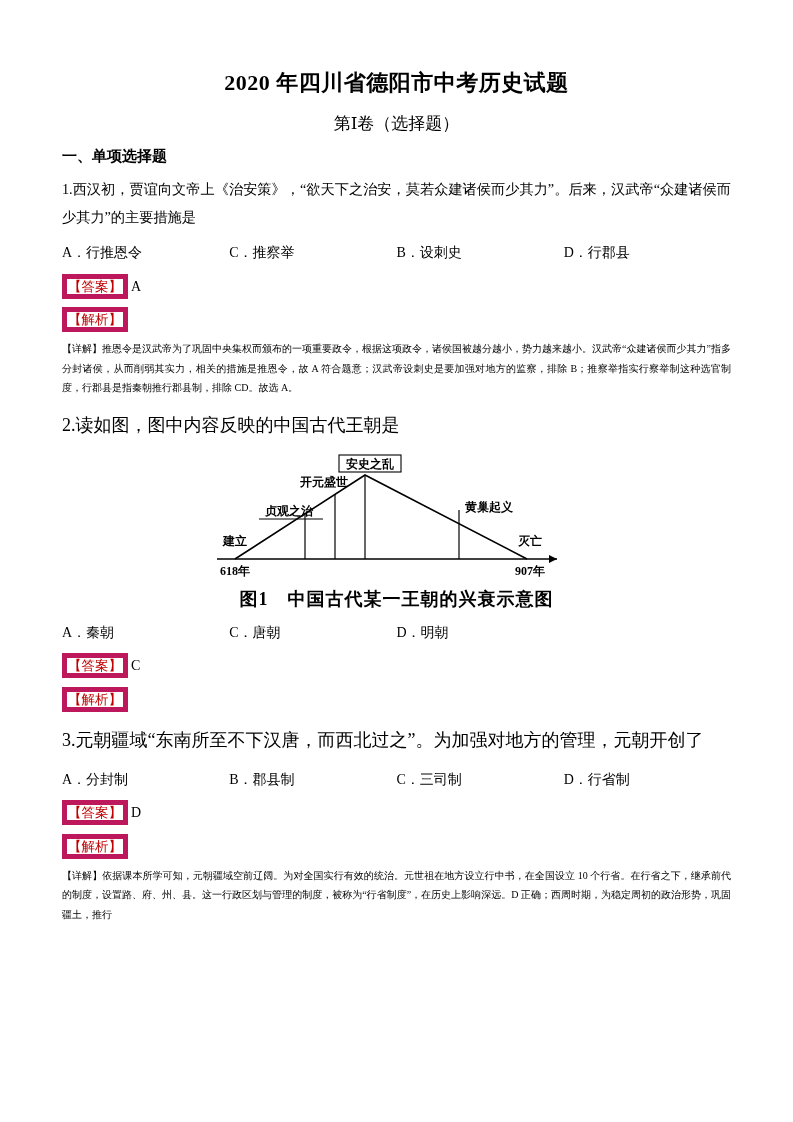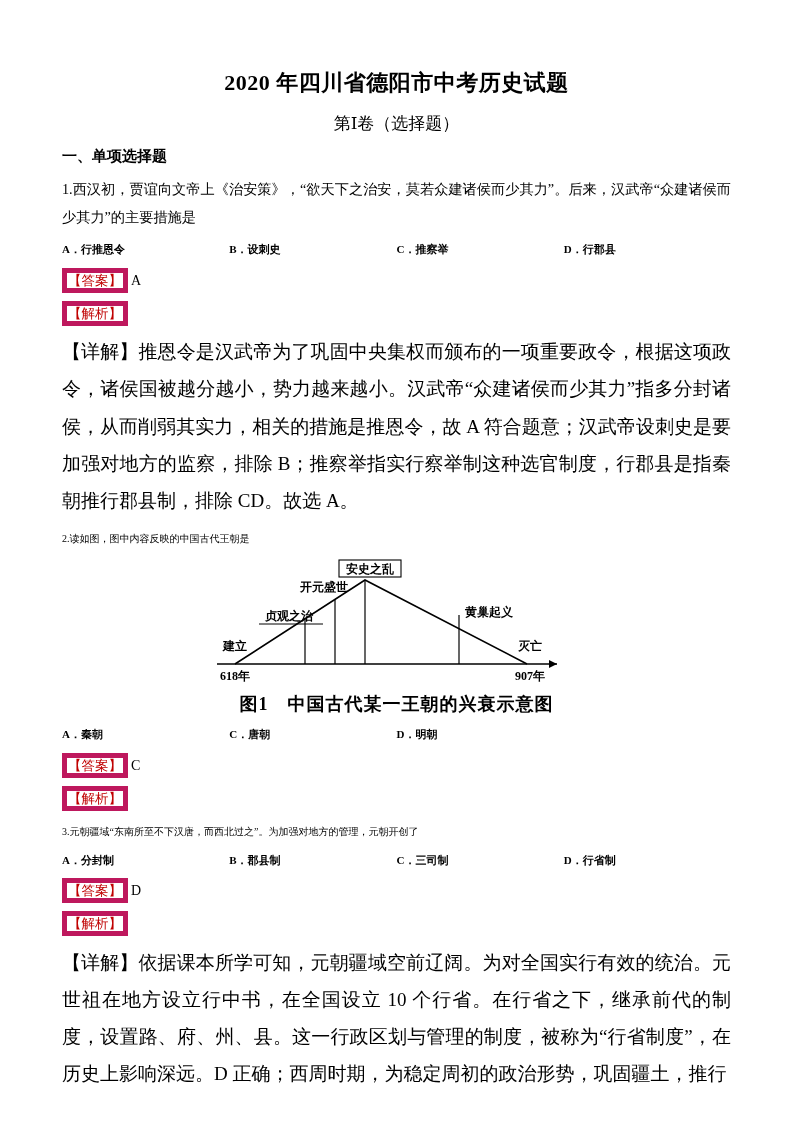--- a/index.html
+++ b/index.html
@@ -40,31 +40,30 @@
     font-weight: bold;
     margin: 12px 0 10px 0;
   }
   .para {
     font-size: 14.2px;
     line-height: 1.95;
     text-align: justify;
     margin: 0 0 2px 0;
   }
   .qtext {
-    font-size: 10px;
+    font-size: 18px;
     line-height: 1.95;
     margin: 10px 0 2px 0;
     text-align: justify;
   }
   .options {
     display: flex;
-    font-size: 11px;
+    font-size: 14px;
     line-height: 1.95;
     margin: 8px 0 4px 0;
-    font-weight: bold;
   }
   .options .opt {
     width: 25%;
     white-space: nowrap;
   }
   .ans-line {
     font-size: 14px;
     line-height: 1.95;
     margin: 6px 0 0 0;
   }
@@ -72,21 +71,21 @@
     color: #c00000;
     border: 5px solid #be185d;
     padding: 0 1px;
     font-size: 13.5px;
   }
   .ans-val {
     margin-left: 3px;
     font-size: 14px;
   }
   .detail {
-    font-size: 19px;
+    font-size: 10px;
     line-height: 1.95;
     text-align: justify;
     margin: 6px 0 0 0;
   }
   .figure {
     margin: 10px 0 4px 0;
     display: flex;
     justify-content: center;
   }
   .figure-caption {
@@ -105,22 +104,22 @@
 
 <div class="page">
 
   <h1 class="doc-title">2020 年四川省德阳市中考历史试题</h1>
   <h2 class="doc-subtitle">第Ⅰ卷（选择题）</h2>
   <div class="section-head">一、单项选择题</div>
 
   <div class="para">1.西汉初，贾谊向文帝上《治安策》，“欲天下之治安，莫若众建诸侯而少其力”。后来，汉武帝“众建诸侯而少其力”的主要措施是</div>
   <div class="options">
     <span class="opt">A．行推恩令</span>
+    <span class="opt">C．推察举</span>
     <span class="opt">B．设刺史</span>
-    <span class="opt">C．推察举</span>
     <span class="opt">D．行郡县</span>
   </div>
   <div class="ans-line">
     <span class="tagbox">【答案】</span><span class="ans-val">A</span>
   </div>
   <div class="ans-line">
     <span class="tagbox">【解析】</span>
   </div>
   <div class="detail">【详解】推恩令是汉武帝为了巩固中央集权而颁布的一项重要政令，根据这项政令，诸侯国被越分越小，势力越来越小。汉武帝“众建诸侯而少其力”指多分封诸侯，从而削弱其实力，相关的措施是推恩令，故 A 符合题意；汉武帝设刺史是要加强对地方的监察，排除 B；推察举指实行察举制这种选官制度，行郡县是指秦朝推行郡县制，排除 CD。故选 A。</div>
 

